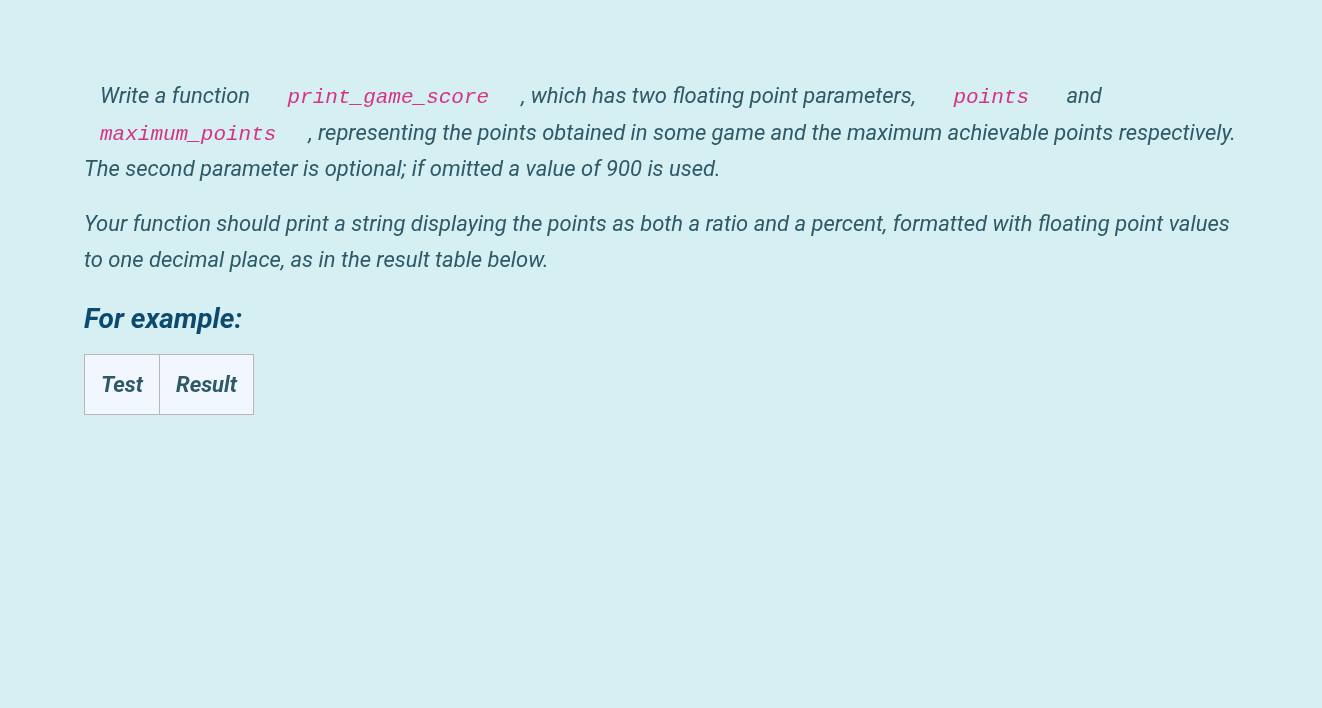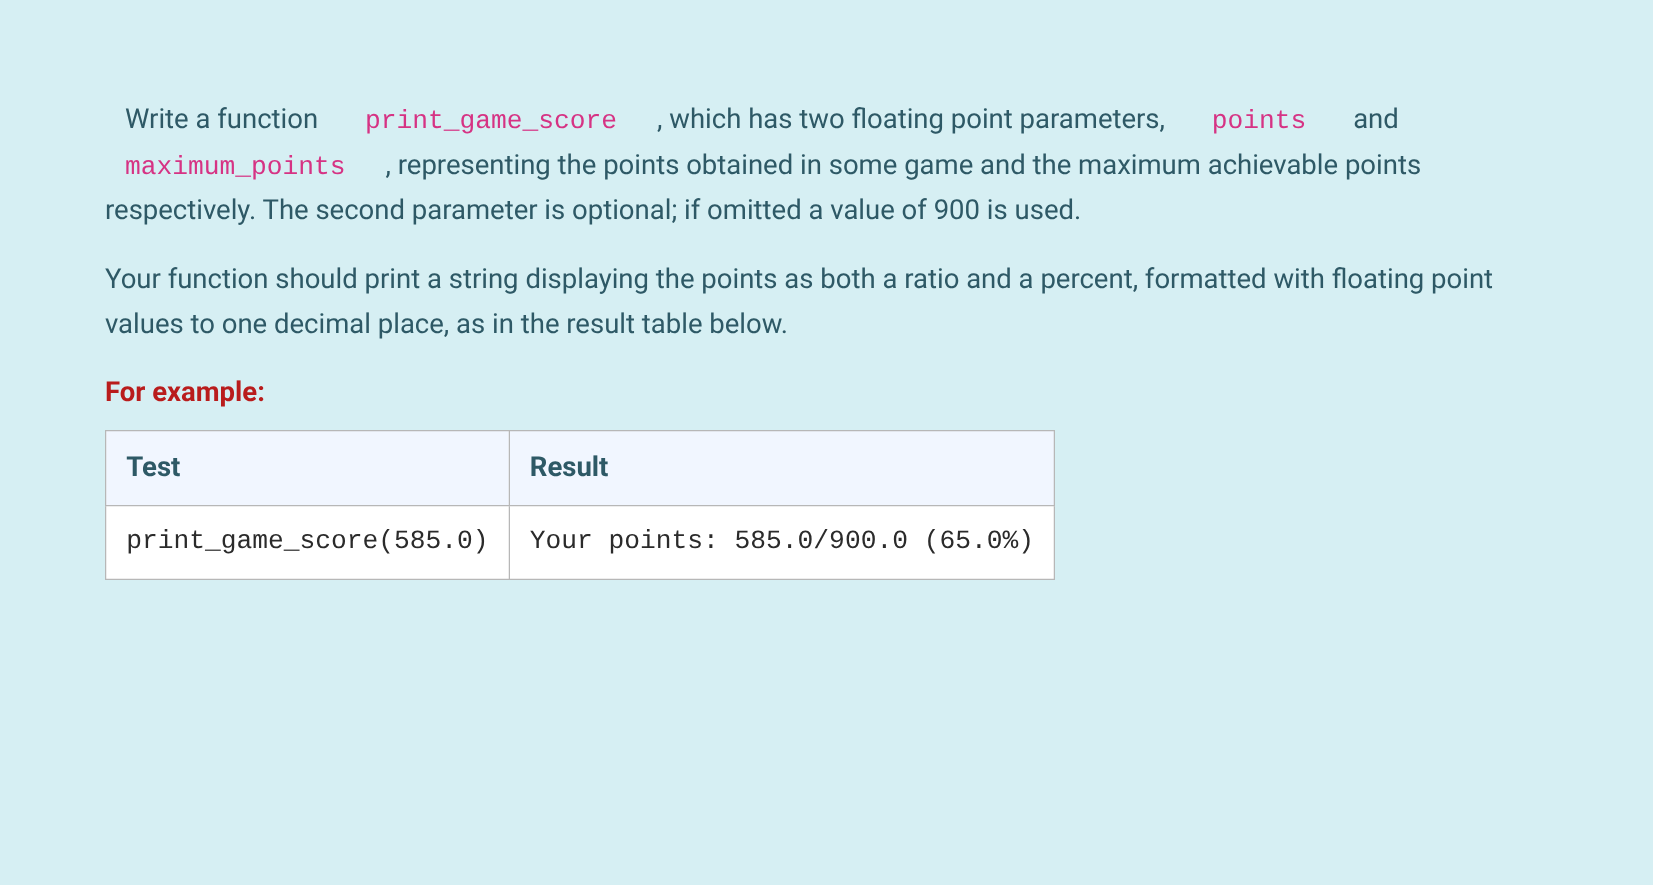--- a/index.html
+++ b/index.html
@@ -1,40 +1,41 @@
 <!DOCTYPE html>
 <html><head>
   <meta charset="utf-8">
   <style>
     * {
       box-sizing: border-box;
       margin: 16px;
       padding: 0;
+      font-style: italic;
     }
     body {
       background-color: #d6eff3;
       font-family: -apple-system, BlinkMacSystemFont, "Segoe UI", Roboto, "Helvetica Neue", Arial, sans-serif;
       padding: 30px 36px;
       color: #2e5966;
       font-size: 22px;
       line-height: 1.6;
     }
     p {
       margin-bottom: 20px;
     }
     .code-inline {
       font-family: "SFMono-Regular", Consolas, "Liberation Mono", Menlo, Courier, monospace;
       color: #d63384;
       font-size: 21px;
     }
     .example-label {
       font-weight: 700;
-      color: #b91c1c;
+      color: #0c4a6e;
       margin-bottom: 12px;
-      font-size: 22px;
+      font-size: 28px;
     }
     table {
       border-collapse: collapse;
       background-color: #ffffff;
       margin-top: 4px;
     }
     th, td {
       border: 1px solid #b7b7b7;
       padding: 12px 16px;
       text-align: left;
@@ -71,18 +72,14 @@
 <p class="example-label">For example:</p>
 
 <table>
   <thead>
     <tr>
       <th>Test</th>
       <th>Result</th>
     </tr>
   </thead>
   <tbody>
-    <tr>
-      <td>print_game_score(585.0)</td>
-      <td>Your points: 585.0/900.0 (65.0%)</td>
-    </tr>
   </tbody>
 </table>
 
 </body></html>

